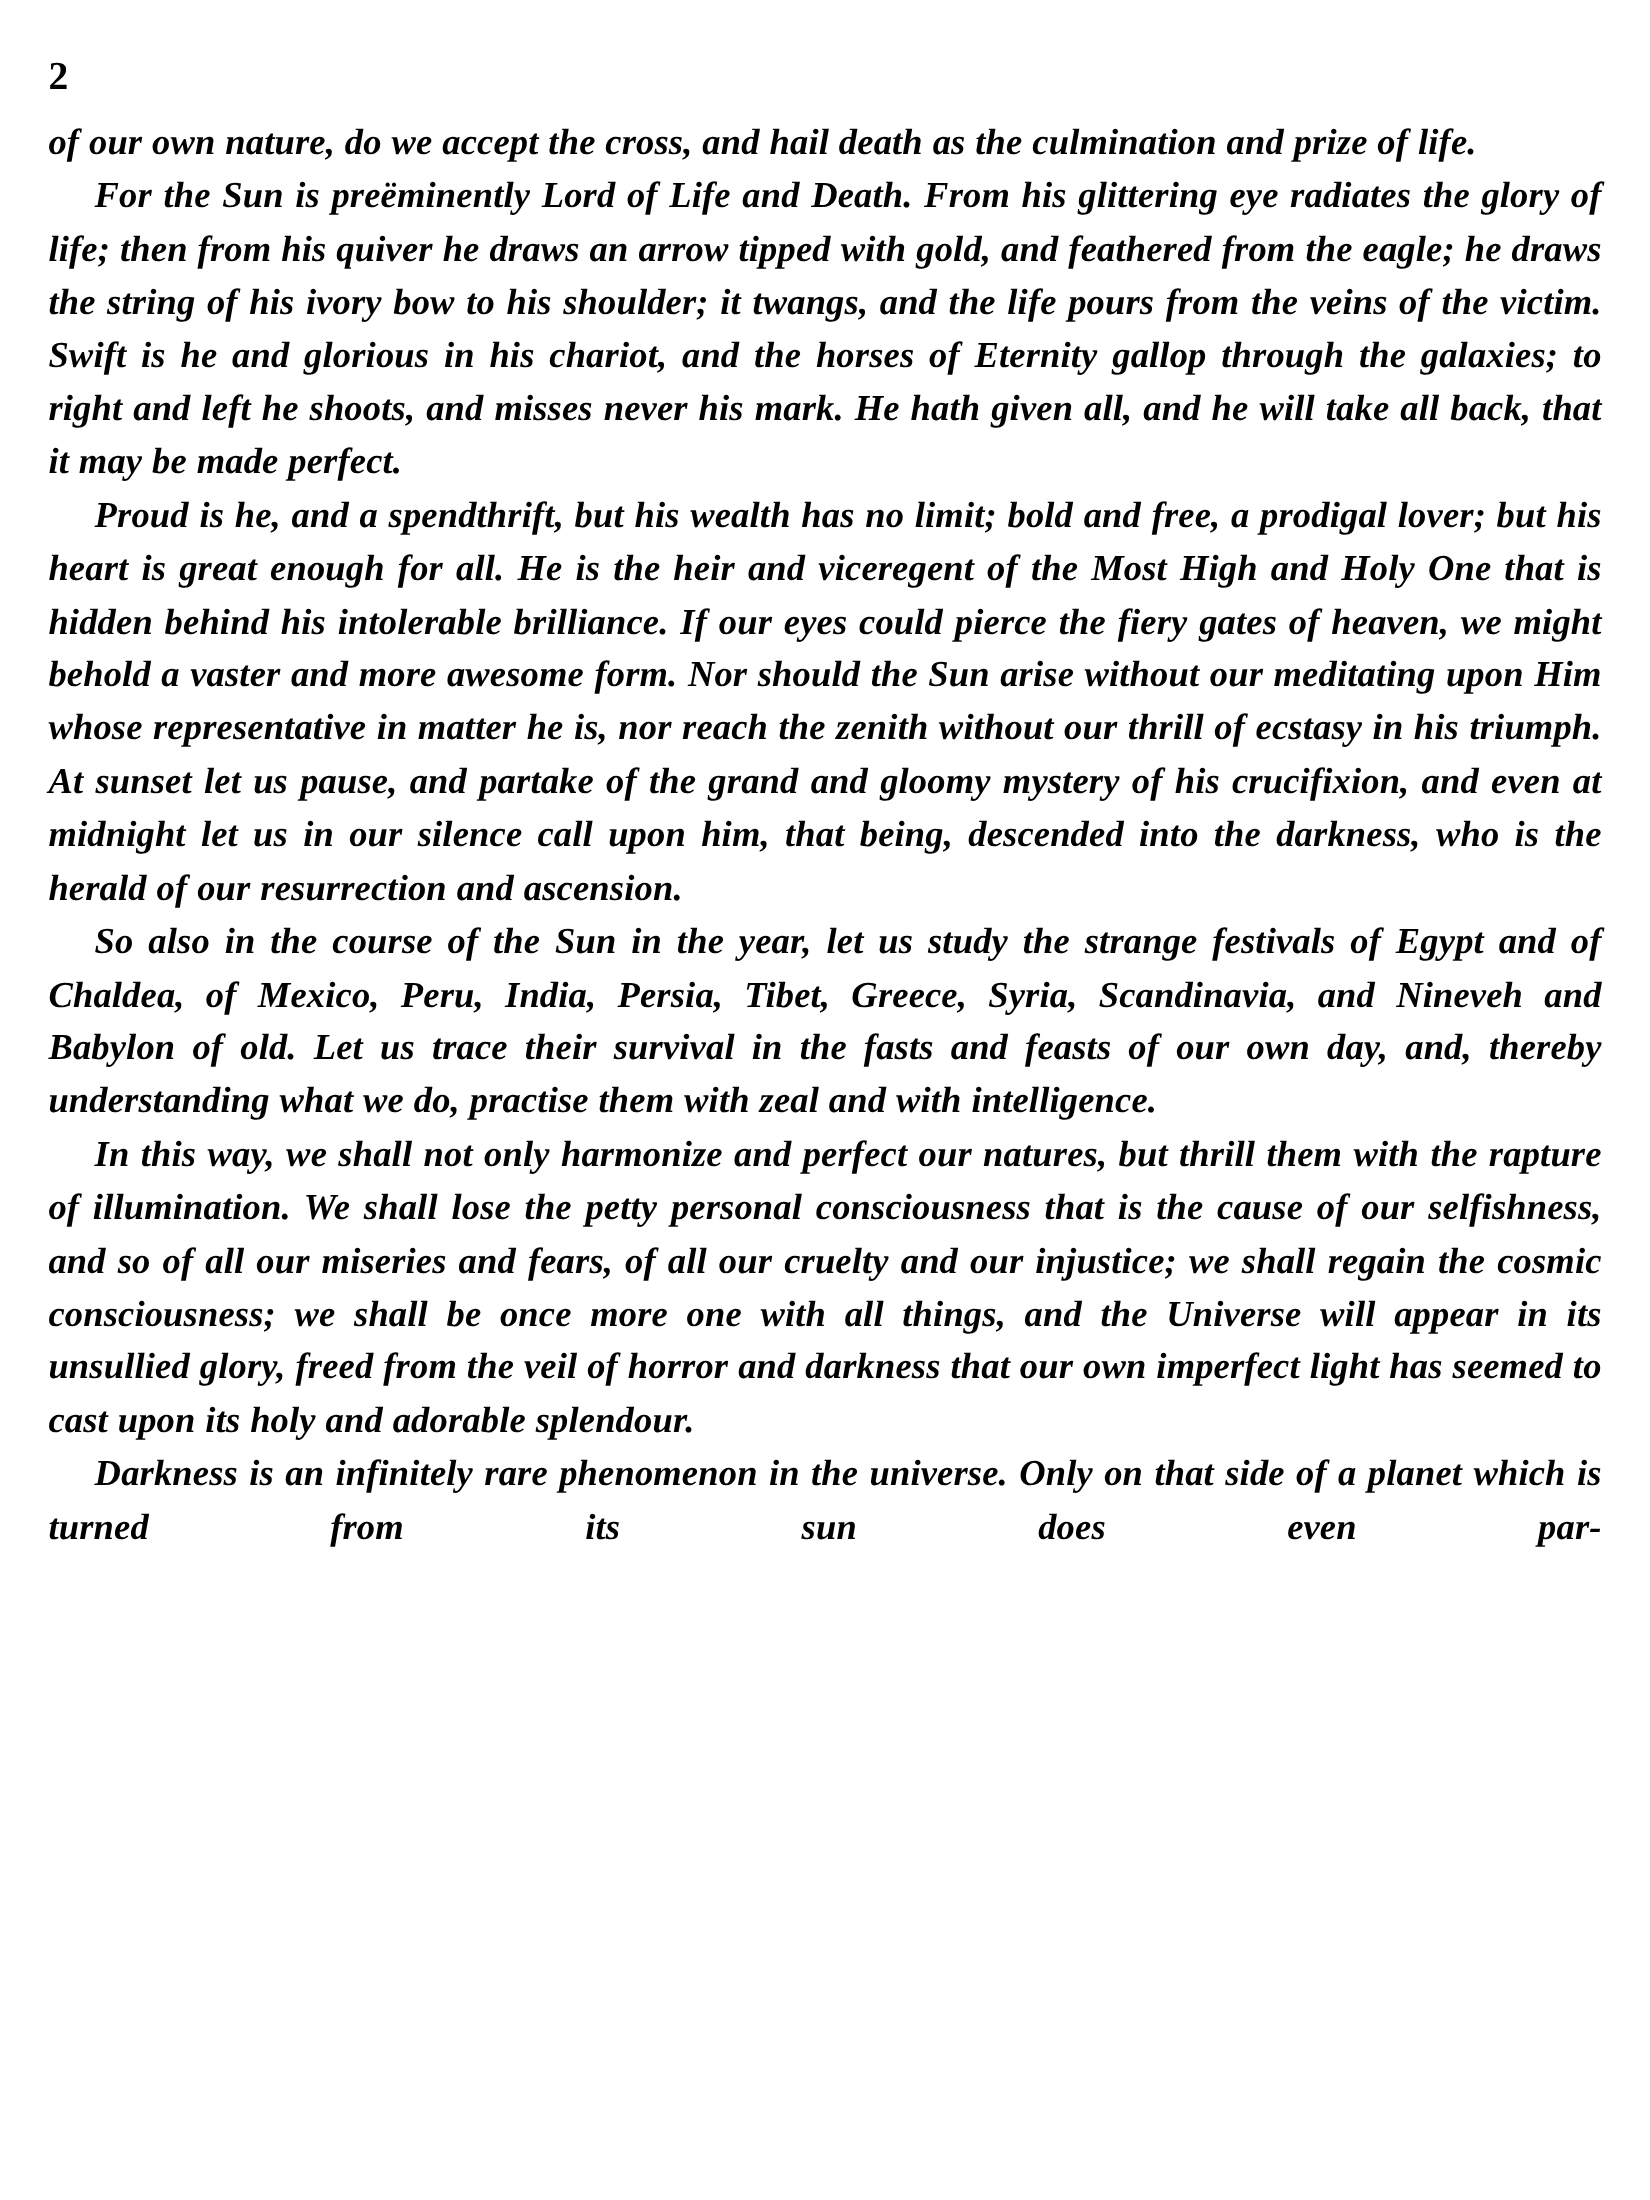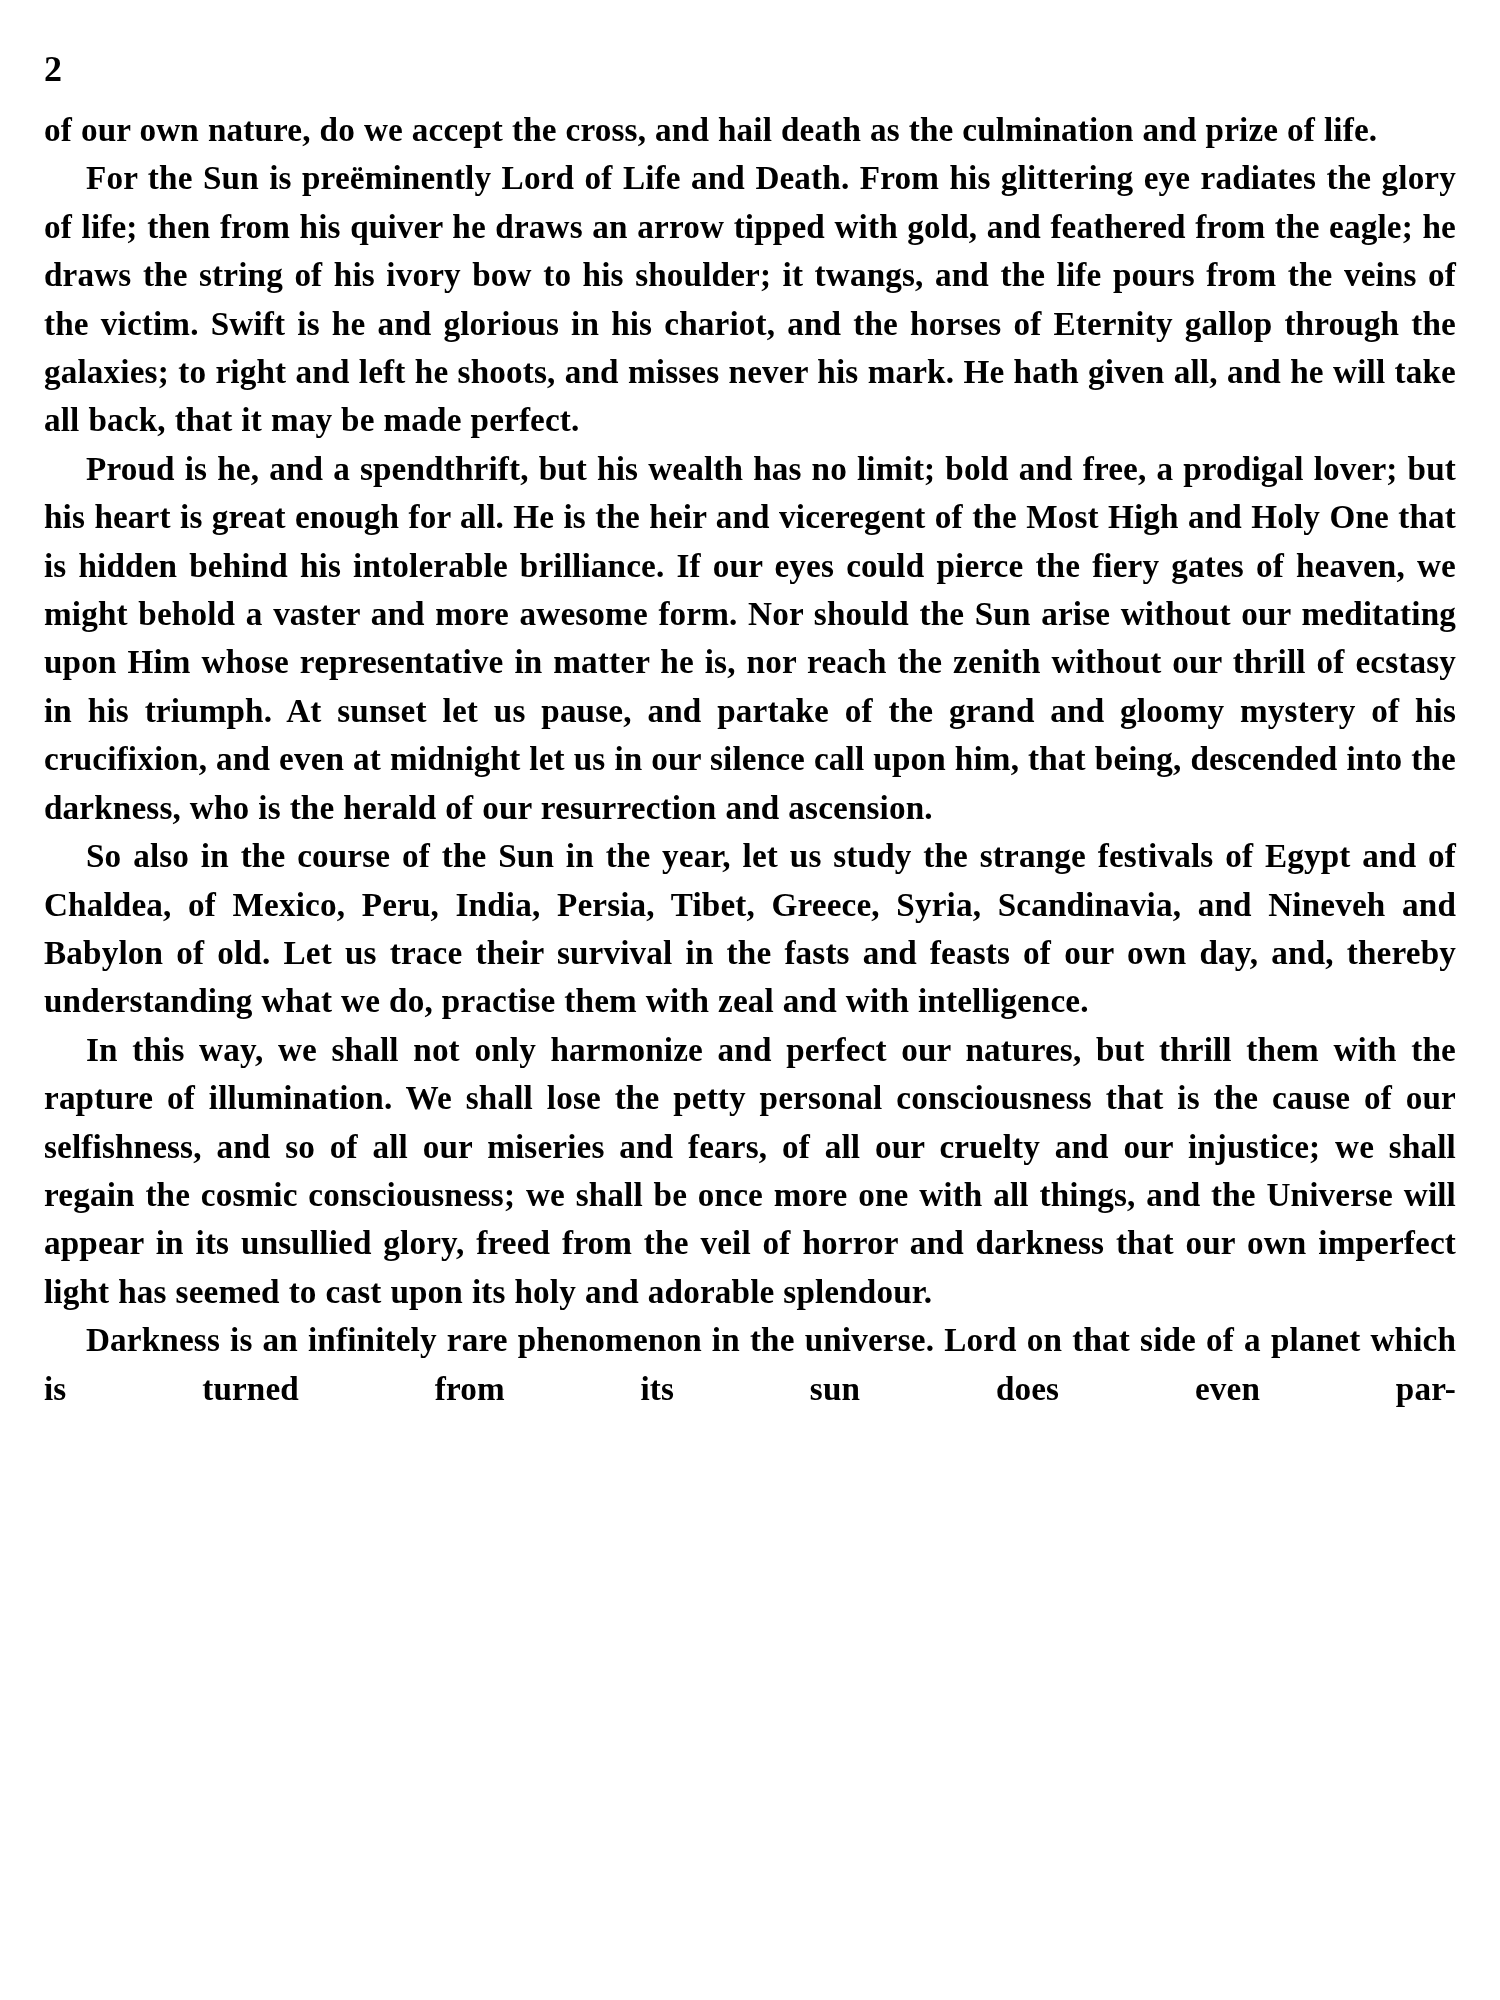--- a/index.html
+++ b/index.html
@@ -49,20 +49,21 @@
   }
   .para {
     font-size: 33.2px;
     line-height: 48.4px;
     text-align: justify;
     text-justify: inter-word;
     letter-spacing: 0.15px;
     word-spacing: 0.5px;
     margin: 0;
     font-weight: 600;
+    font-style: italic;
     -webkit-font-smoothing: none;
   }
   .para.indent {
     text-indent: 42px;
   }
   .para.cont {
     text-indent: 0;
   }
   
   .para.runon {
@@ -77,16 +78,16 @@
   <div class="page-header">
     <div class="folio">2</div>
   </div>
 
   <div class="body-text">
     <p class="para cont">of our own nature, do we accept the cross, and hail death as the culmination and prize of life.</p>
     <p class="para indent">For the Sun is preëminently Lord of Life and Death. From his glittering eye radiates the glory of life; then from his quiver he draws an arrow tipped with gold, and feathered from the eagle; he draws the string of his ivory bow to his shoulder; it twangs, and the life pours from the veins of the victim. Swift is he and glorious in his chariot, and the horses of Eternity gallop through the galaxies; to right and left he shoots, and misses never his mark. He hath given all, and he will take all back, that it may be made perfect.</p>
     <p class="para indent">Proud is he, and a spendthrift, but his wealth has no limit; bold and free, a prodigal lover; but his heart is great enough for all. He is the heir and viceregent of the Most High and Holy One that is hidden behind his intolerable brilliance. If our eyes could pierce the fiery gates of heaven, we might behold a vaster and more awesome form. Nor should the Sun arise without our meditating upon Him whose representative in matter he is, nor reach the zenith without our thrill of ecstasy in his triumph. At sunset let us pause, and partake of the grand and gloomy mystery of his crucifixion, and even at midnight let us in our silence call upon him, that being, descended into the darkness, who is the herald of our resurrection and ascension.</p>
     <p class="para indent">So also in the course of the Sun in the year, let us study the strange festivals of Egypt and of Chaldea, of Mexico, Peru, India, Persia, Tibet, Greece, Syria, Scandinavia, and Nineveh and Babylon of old. Let us trace their survival in the fasts and feasts of our own day, and, thereby understanding what we do, practise them with zeal and with intelligence.</p>
     <p class="para indent">In this way, we shall not only harmonize and perfect our natures, but thrill them with the rapture of illumination. We shall lose the petty personal consciousness that is the cause of our selfishness, and so of all our miseries and fears, of all our cruelty and our injustice; we shall regain the cosmic consciousness; we shall be once more one with all things, and the Universe will appear in its unsullied glory, freed from the veil of horror and darkness that our own imperfect light has seemed to cast upon its holy and adorable splendour.</p>
-    <p class="para indent runon">Darkness is an infinitely rare phenomenon in the universe. Lord on that side of a planet which is turned from its sun does even par-</p>
+    <p class="para indent runon">Darkness is an infinitely rare phenomenon in the universe. Only on that side of a planet which is turned from its sun does even par-</p>
   </div>
 
 </div>
 
 </body></html>

